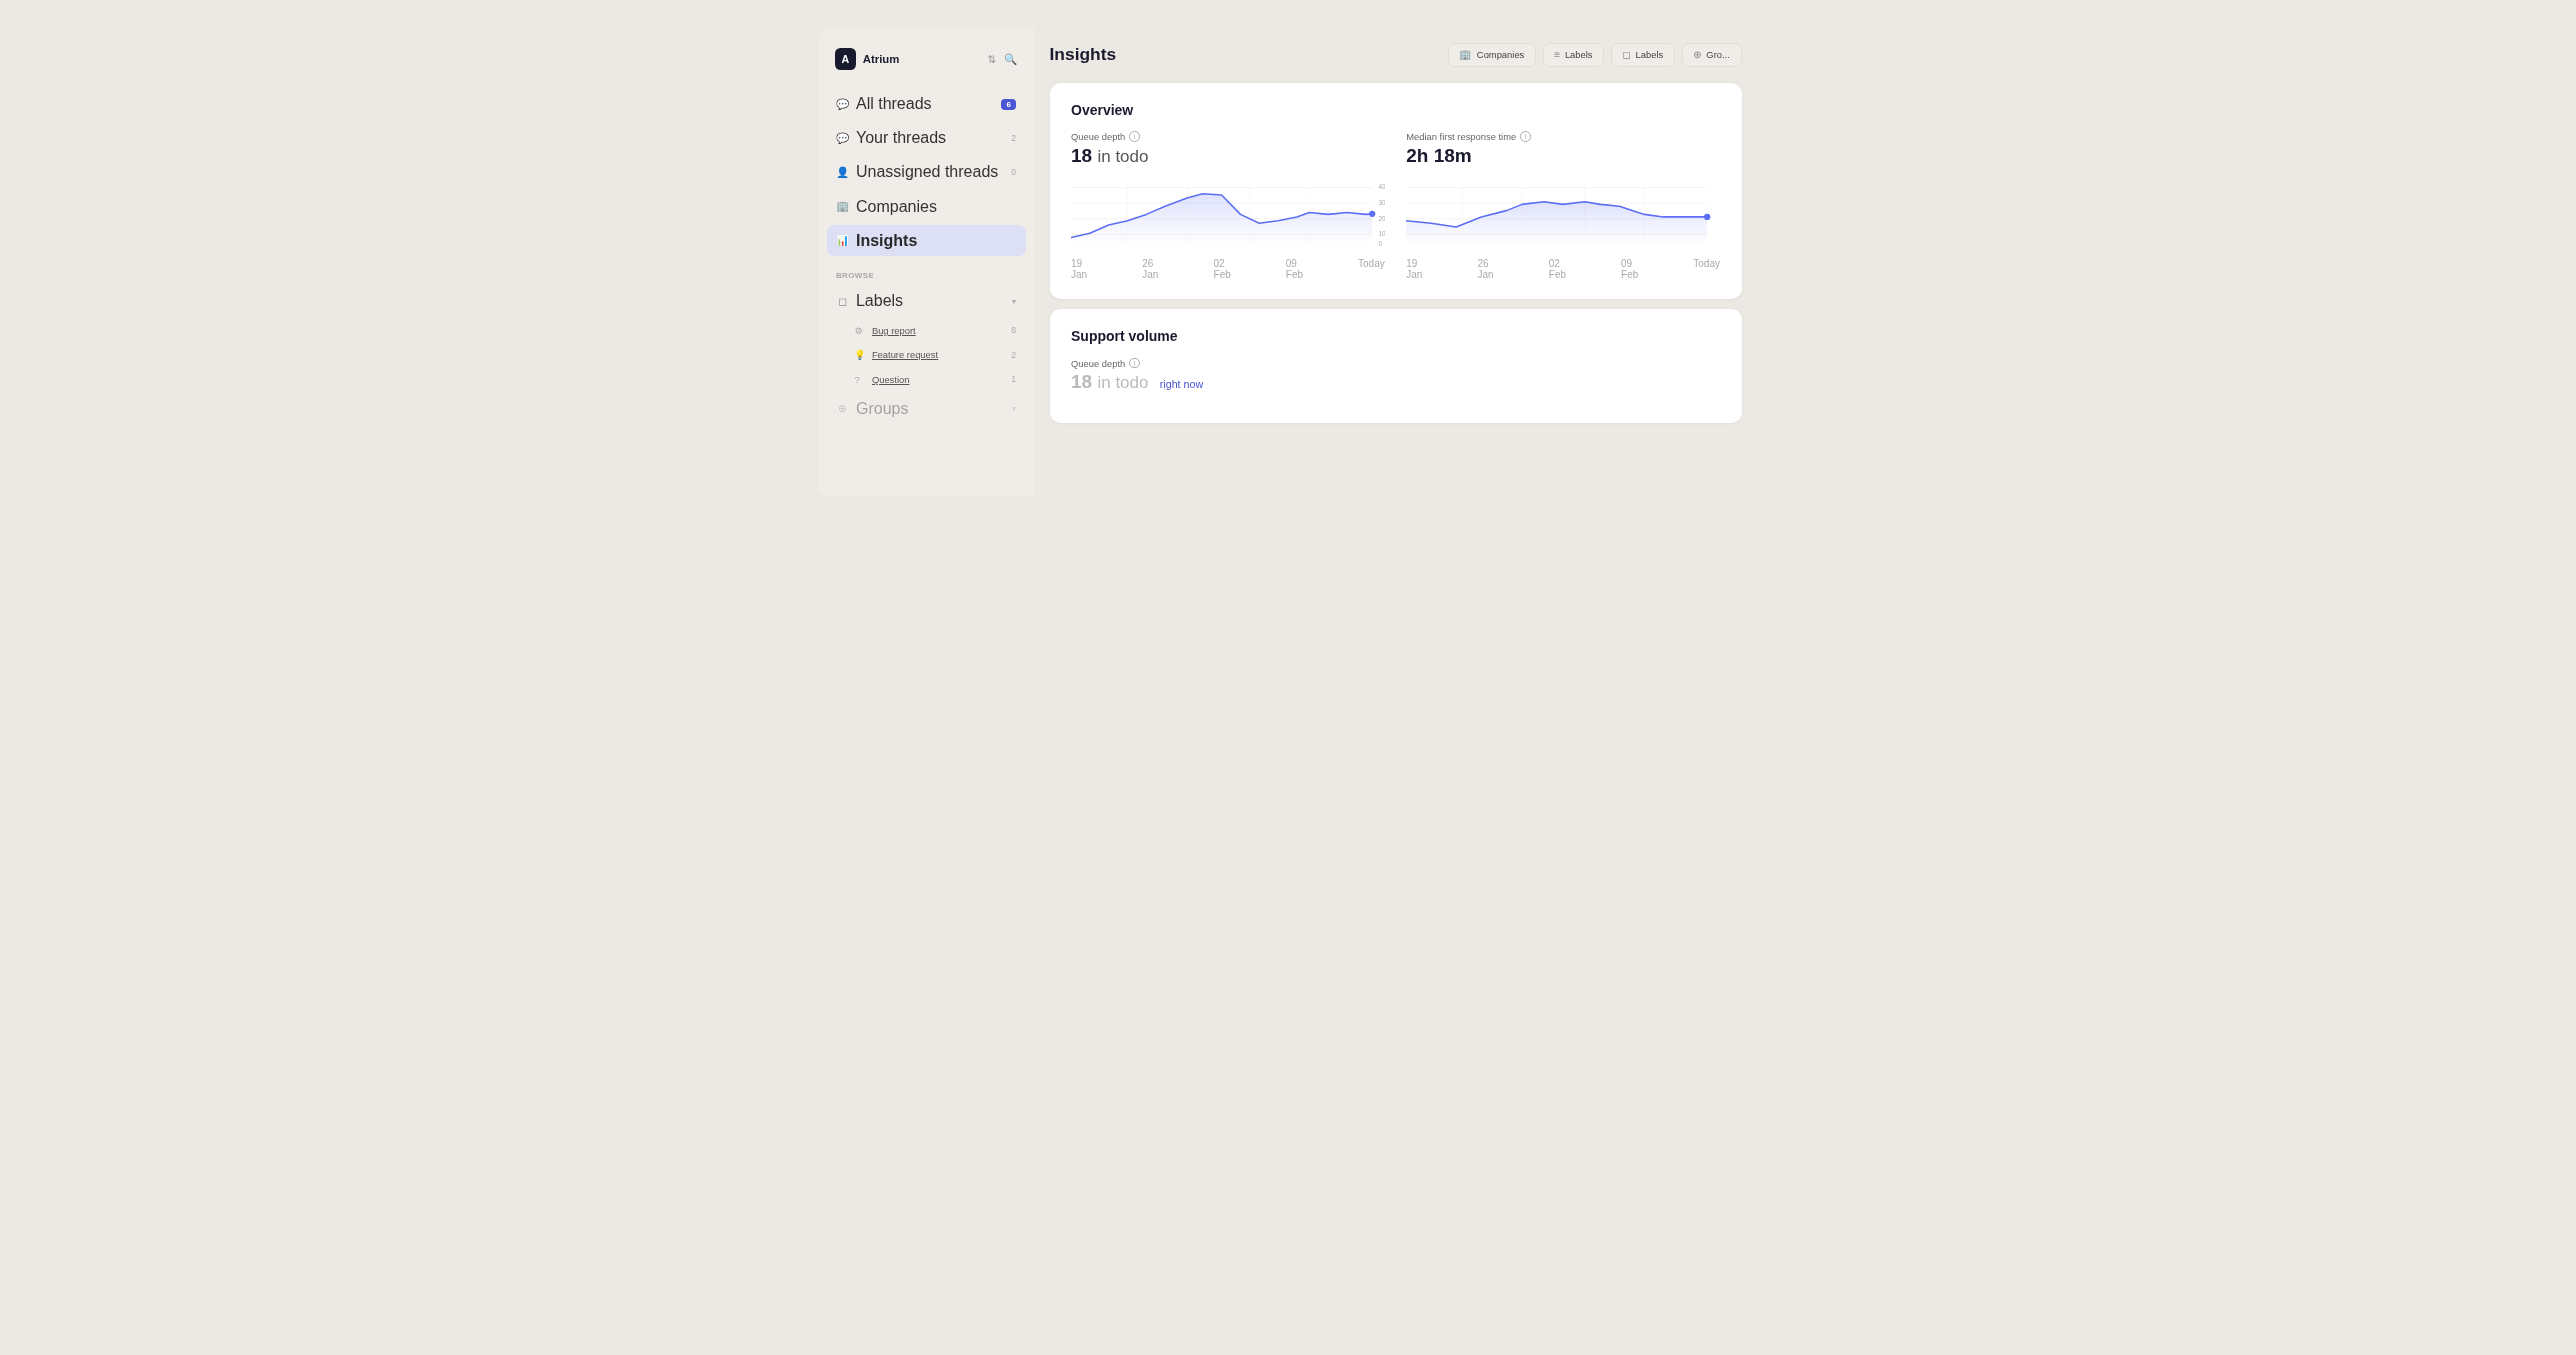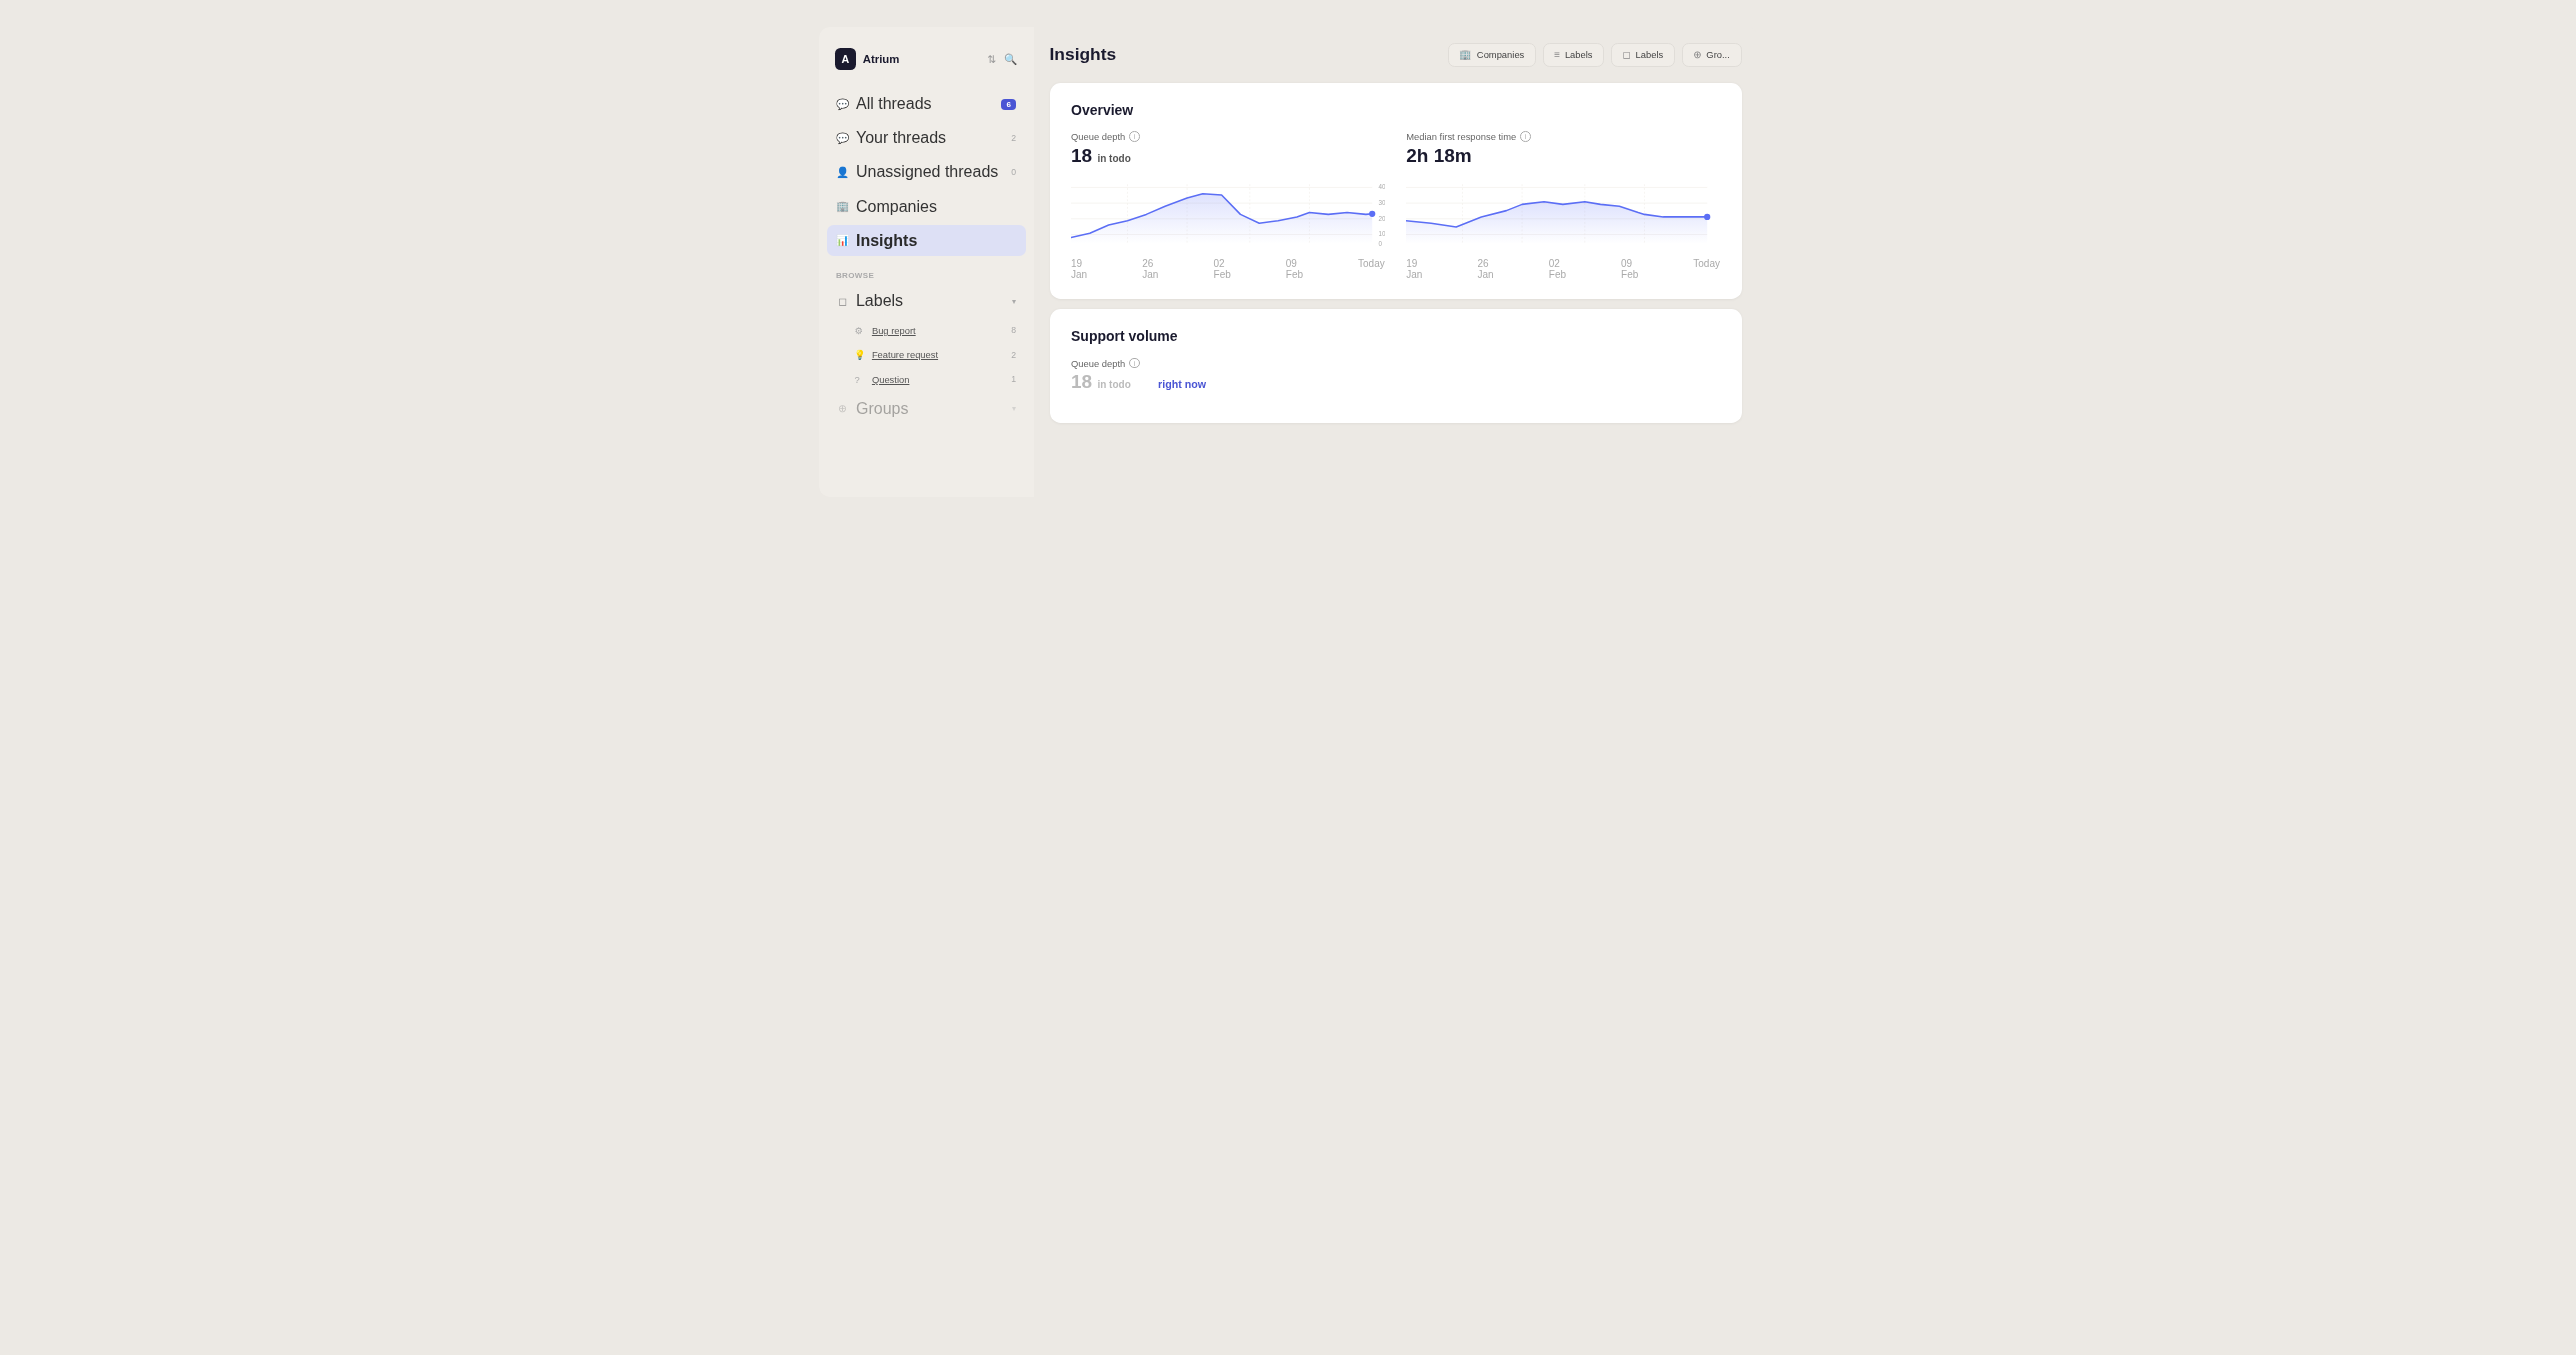--- a/index.html
+++ b/index.html
@@ -255,22 +255,22 @@
       color: #aaa;
       cursor: pointer;
     }
     .metric-value {
       font-size: 19px;
       font-weight: 700;
       color: #1a1a2e;
       margin-bottom: 10.7px;
     }
     .metric-value span.unit {
-      font-size: 10px;
-      font-weight: 700;
+      font-size: 17px;
+      font-weight: 400;
       color: #555;
     }
     .chart-svg {
       width: 100%;
       height: 100%;
     }
     .chart-x-labels {
       display: flex;
       justify-content: space-between;
       padding-top: 2.7px;
@@ -503,18 +503,18 @@
 
     <div class="card">
       <div class="card-title">Support volume</div>
       <div class="metric-label-row">
         <span class="metric-label">Queue depth</span>
         <span class="info-icon">i</span>
       </div>
       <div class="metric-value" style="color:#bbb;">
         <span>18</span>
         <span class="unit" style="color:#bbb;">in todo</span>
-        <span style="color:#4a55d4; font-size:10.7px; font-weight:700; margin-left:22px;">right now</span>
+        <span style="color:#4a55d4; font-size:10.7px; font-weight:400; margin-left:6px;">right now</span>
       </div>
     </div>
   </div>
 </div>
 
 
 </body></html>

